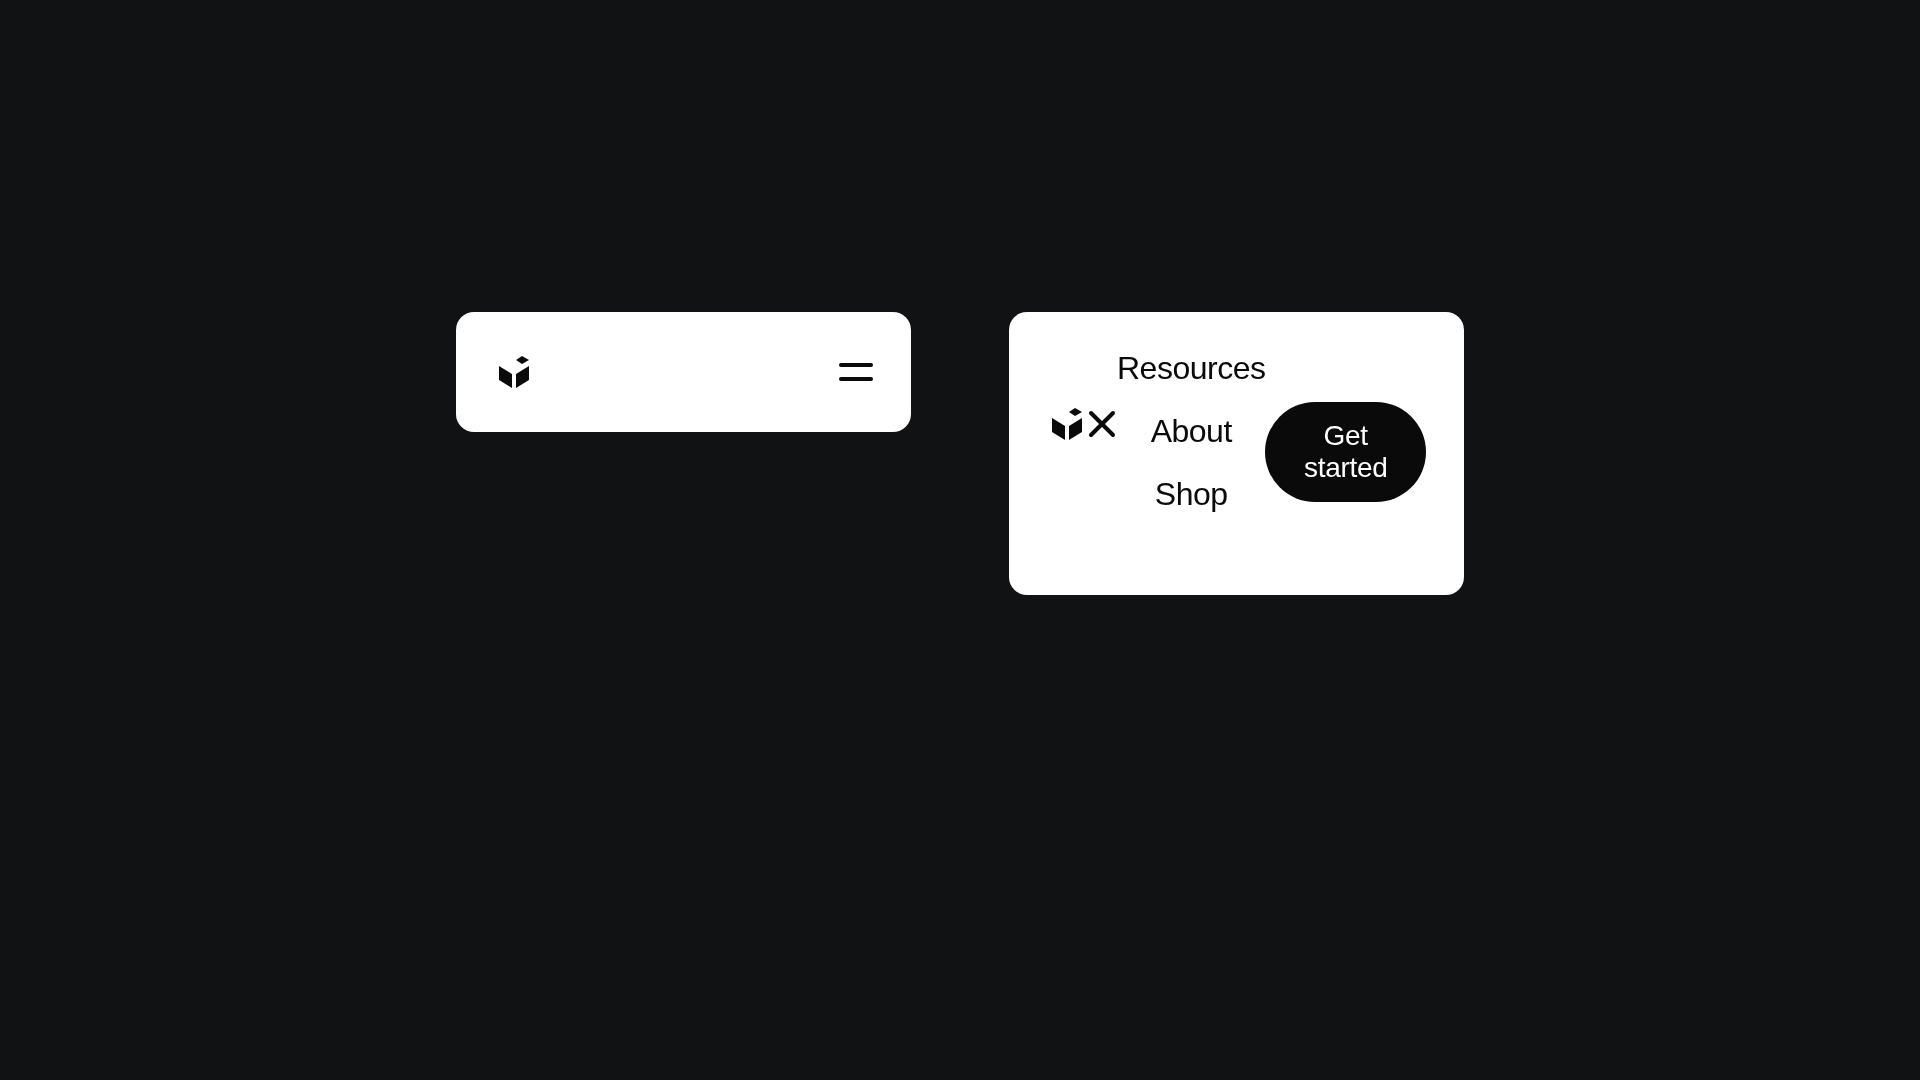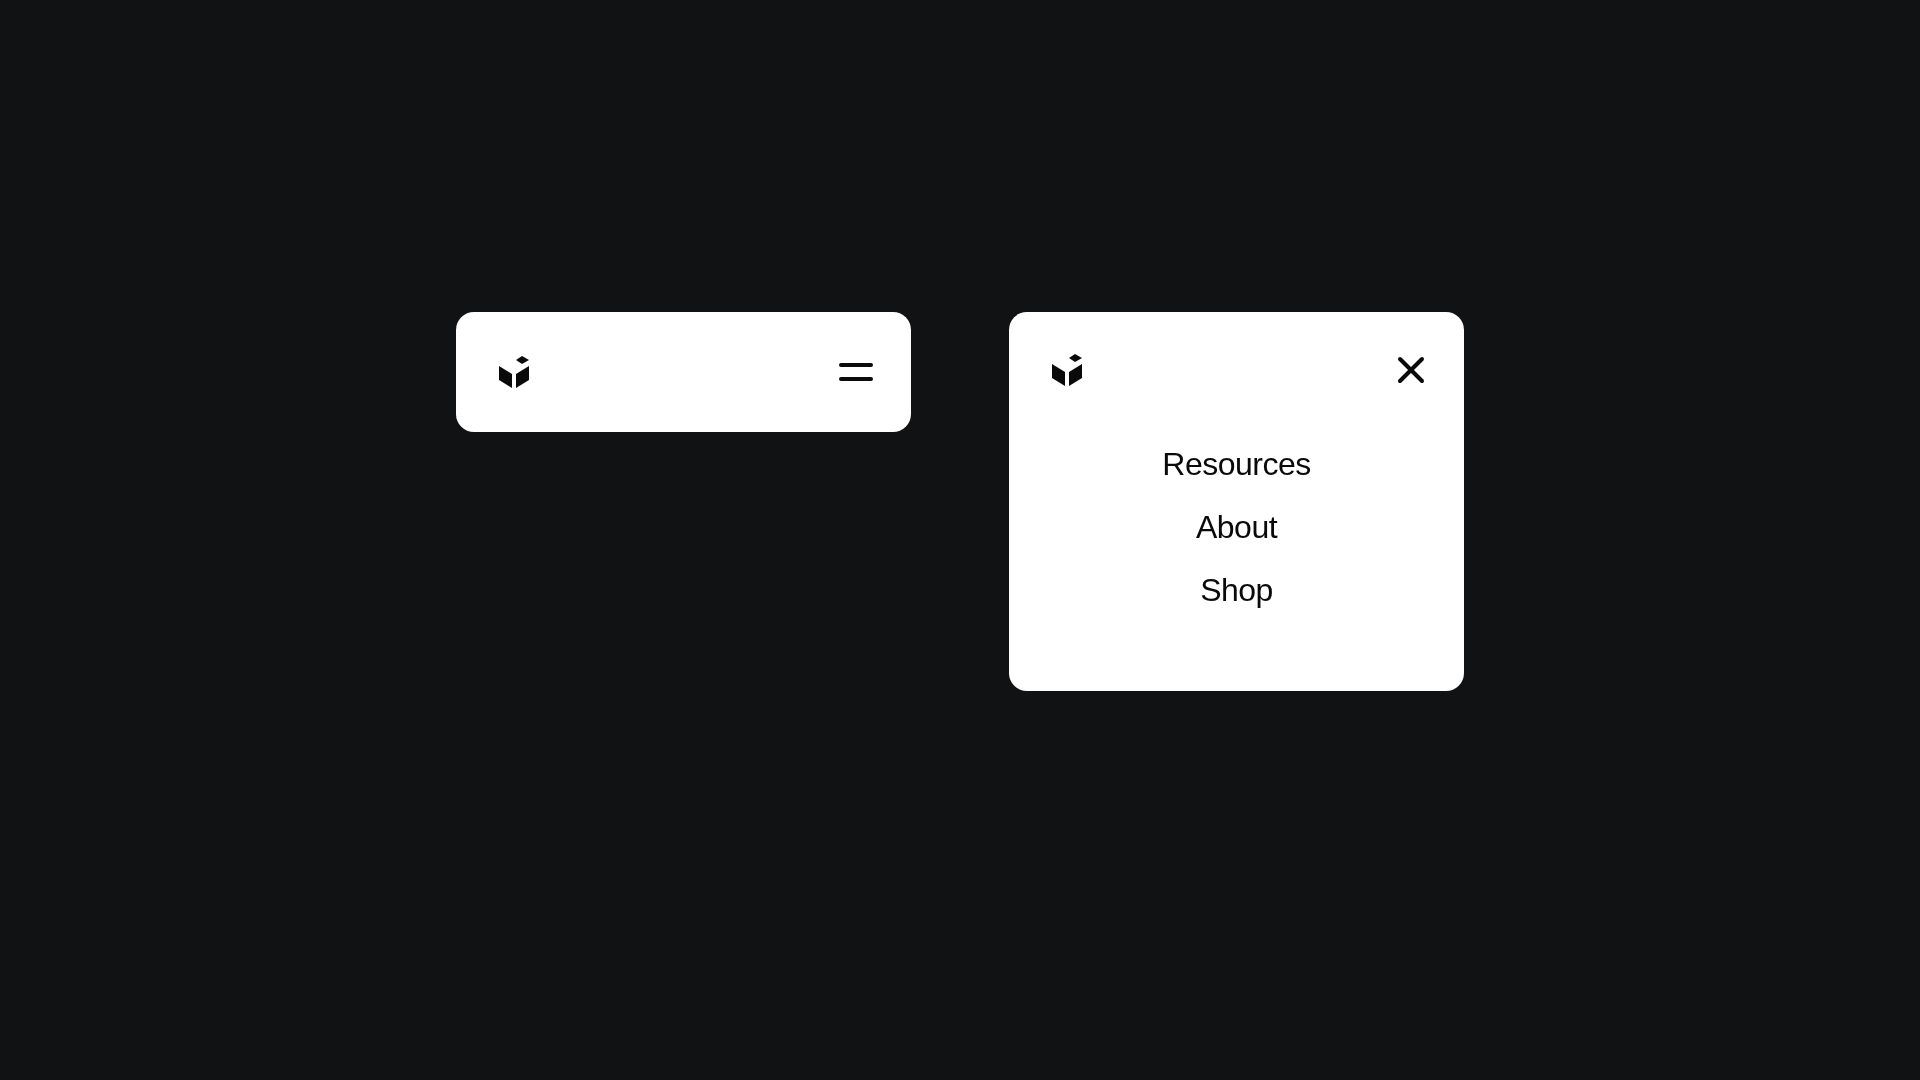--- a/index.html
+++ b/index.html
@@ -37,21 +37,21 @@
       justify-content: space-between;
       padding: 0 38px;
     }
     
     .navbar-open {
       width: 455px;
       background-color: #ffffff;
       border-radius: 18px;
       padding: 38px 38px 42px 38px;
       display: flex;
-      flex-direction: column;
+      flex-direction: row;
     }
     
     .navbar-open-header {
       display: flex;
       align-items: center;
       justify-content: space-between;
       margin-bottom: 56px;
     }
     
     .logo {
@@ -163,15 +163,16 @@
         </svg>
       </div>
     </div>
 
     <div class="menu-items">
       <div class="menu-item">Resources</div>
       <div class="menu-item">About</div>
       <div class="menu-item">Shop</div>
     </div>
 
+    <button class="cta-button">Get started</button>
   </div>
 
 </div>
 
 </body></html>

